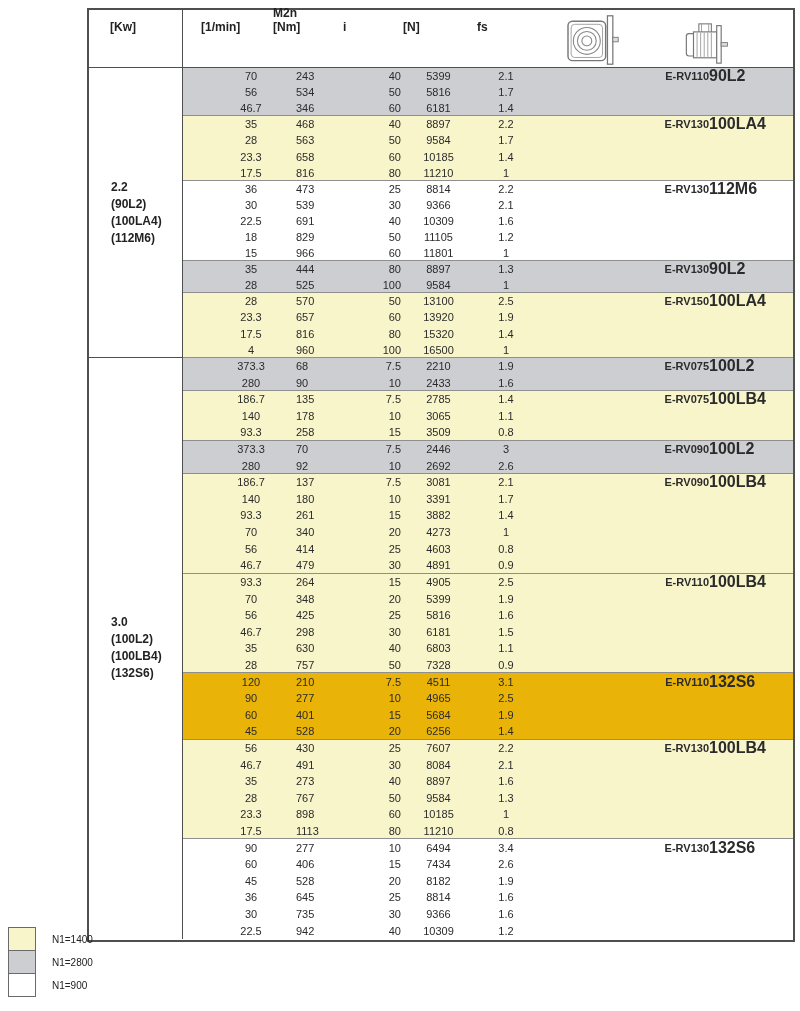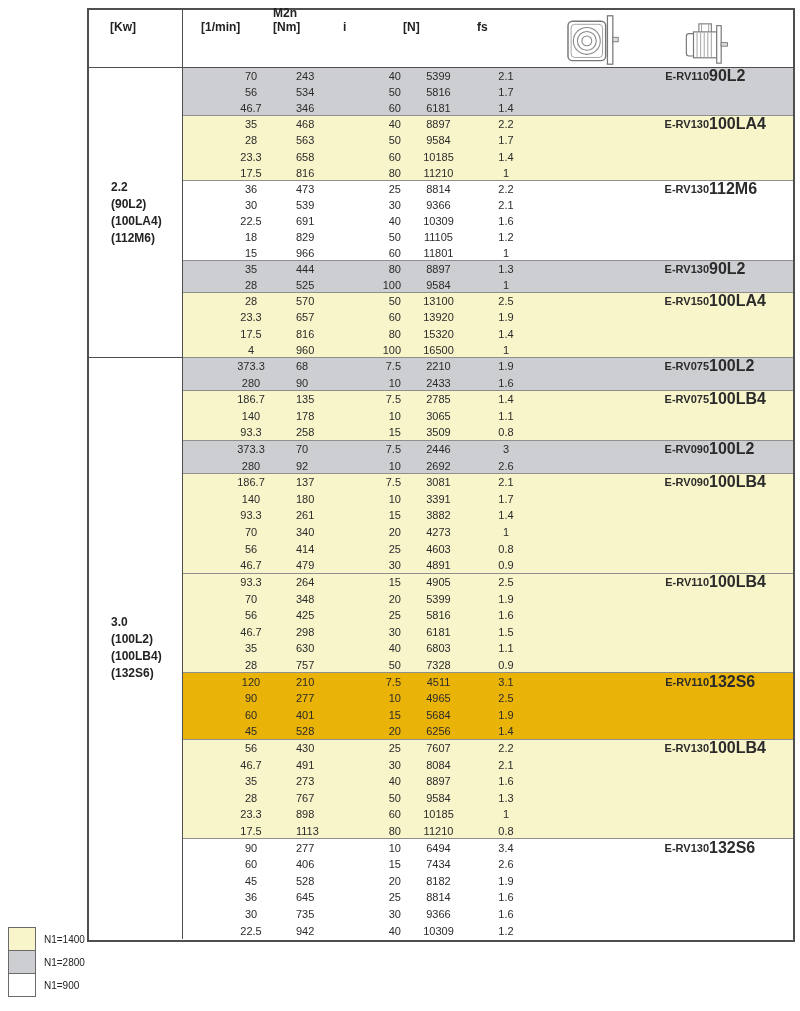--- a/index.html
+++ b/index.html
@@ -40,21 +40,21 @@
   .c-i{width:45px;text-align:right;}
   .c-fr2{width:75px;text-align:center;}
   .c-fs{width:60px;text-align:center;}
   .c-model{width:173px;padding-left:41px;box-sizing:border-box;font-weight:700;font-size:11px;text-align:right;}
   .c-motor{flex:1;font-weight:700;font-size:16px;}
 
   
   .legend{position:absolute;left:8px;top:928px;}
   .lg-row{display:flex;align-items:center;height:24px;margin-top:-1px;}
   .lg-swatch{width:28px;height:24px;box-sizing:border-box;border:1px solid #6a6a6a;background:#fff;}
-  .lg-label{margin-left:8px;font-size:10px;color:#222;}
+  .lg-label{margin-left:16px;font-size:10px;color:#222;}
 </style>
 </head>
 <body>
 
 <div class="gtable">
 
   <div class="thead">
     <div class="thead-left"></div>
 
     <div class="hcol h-p1n">

